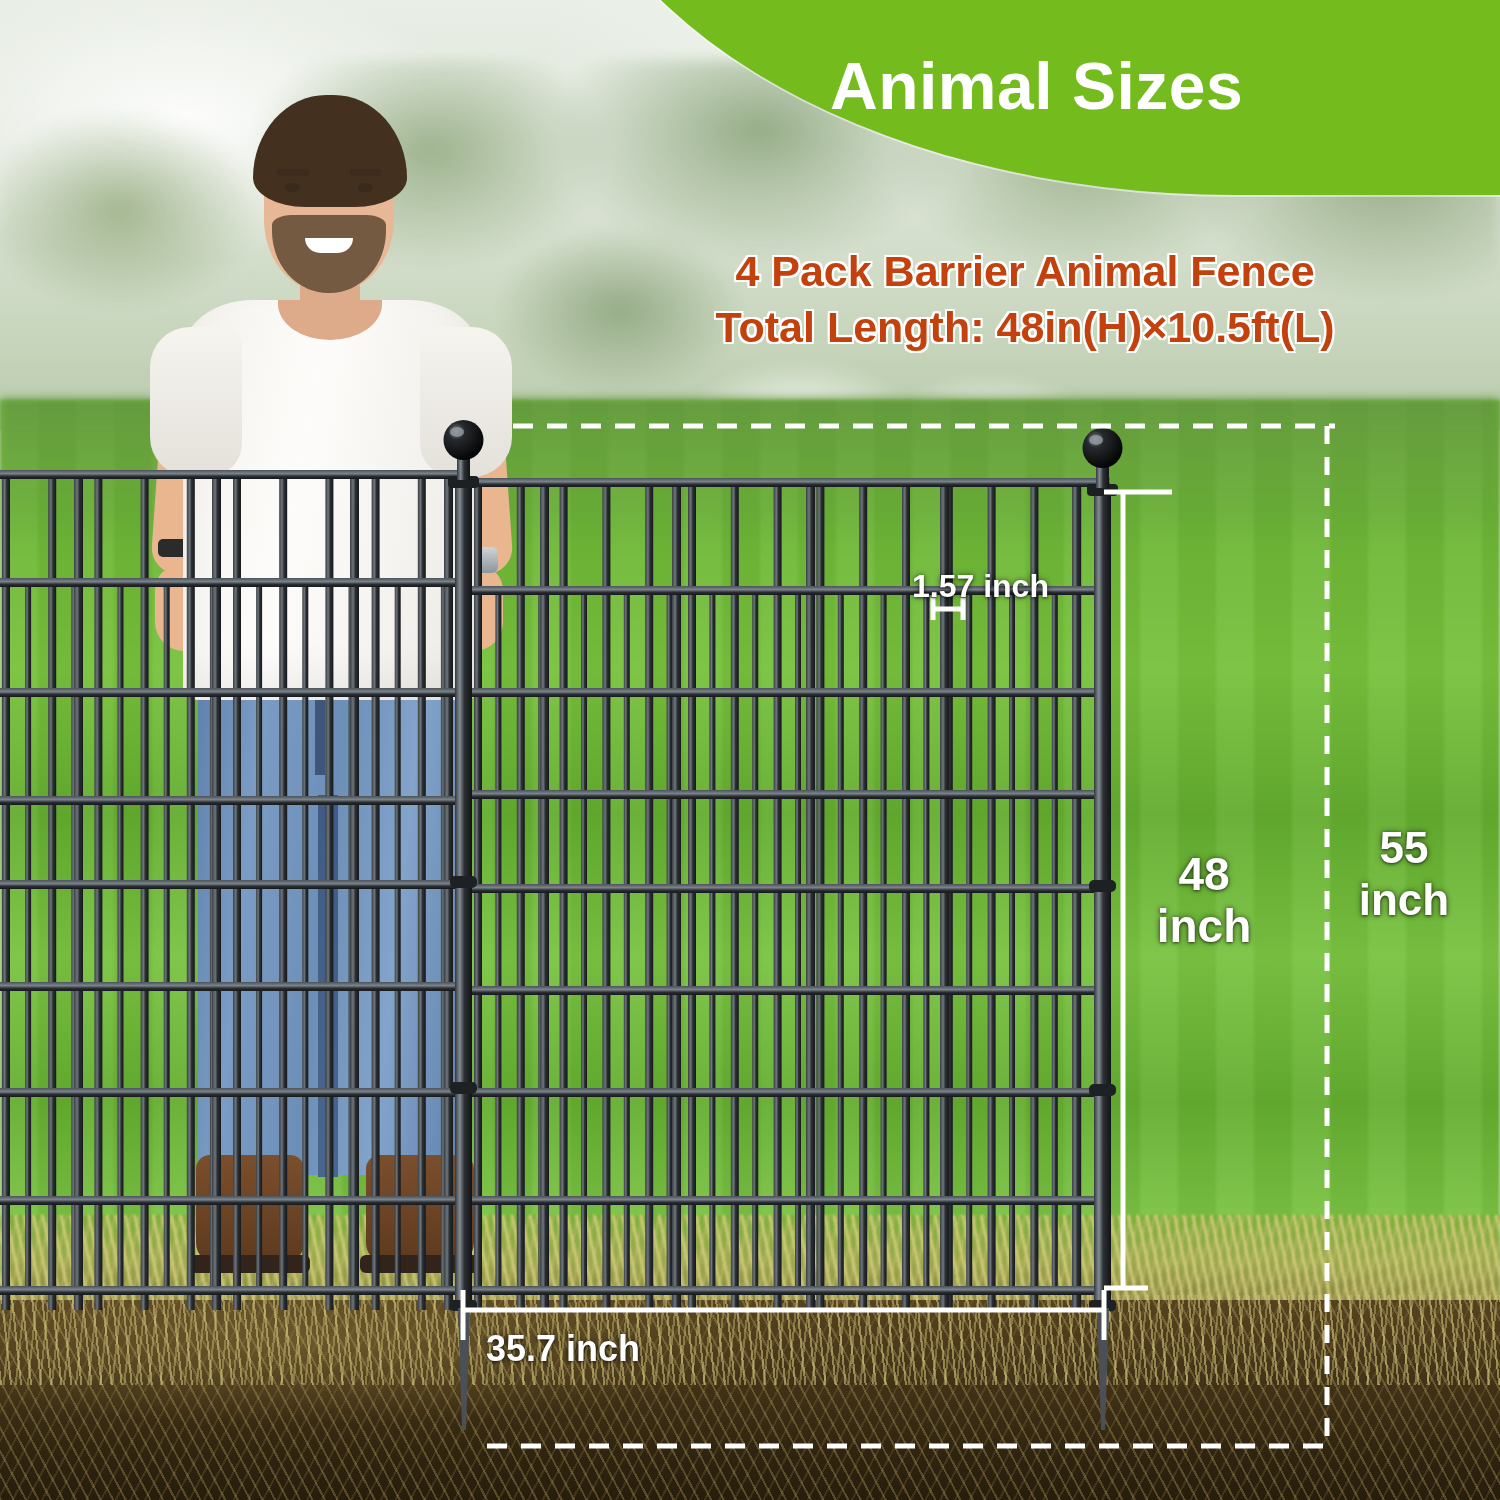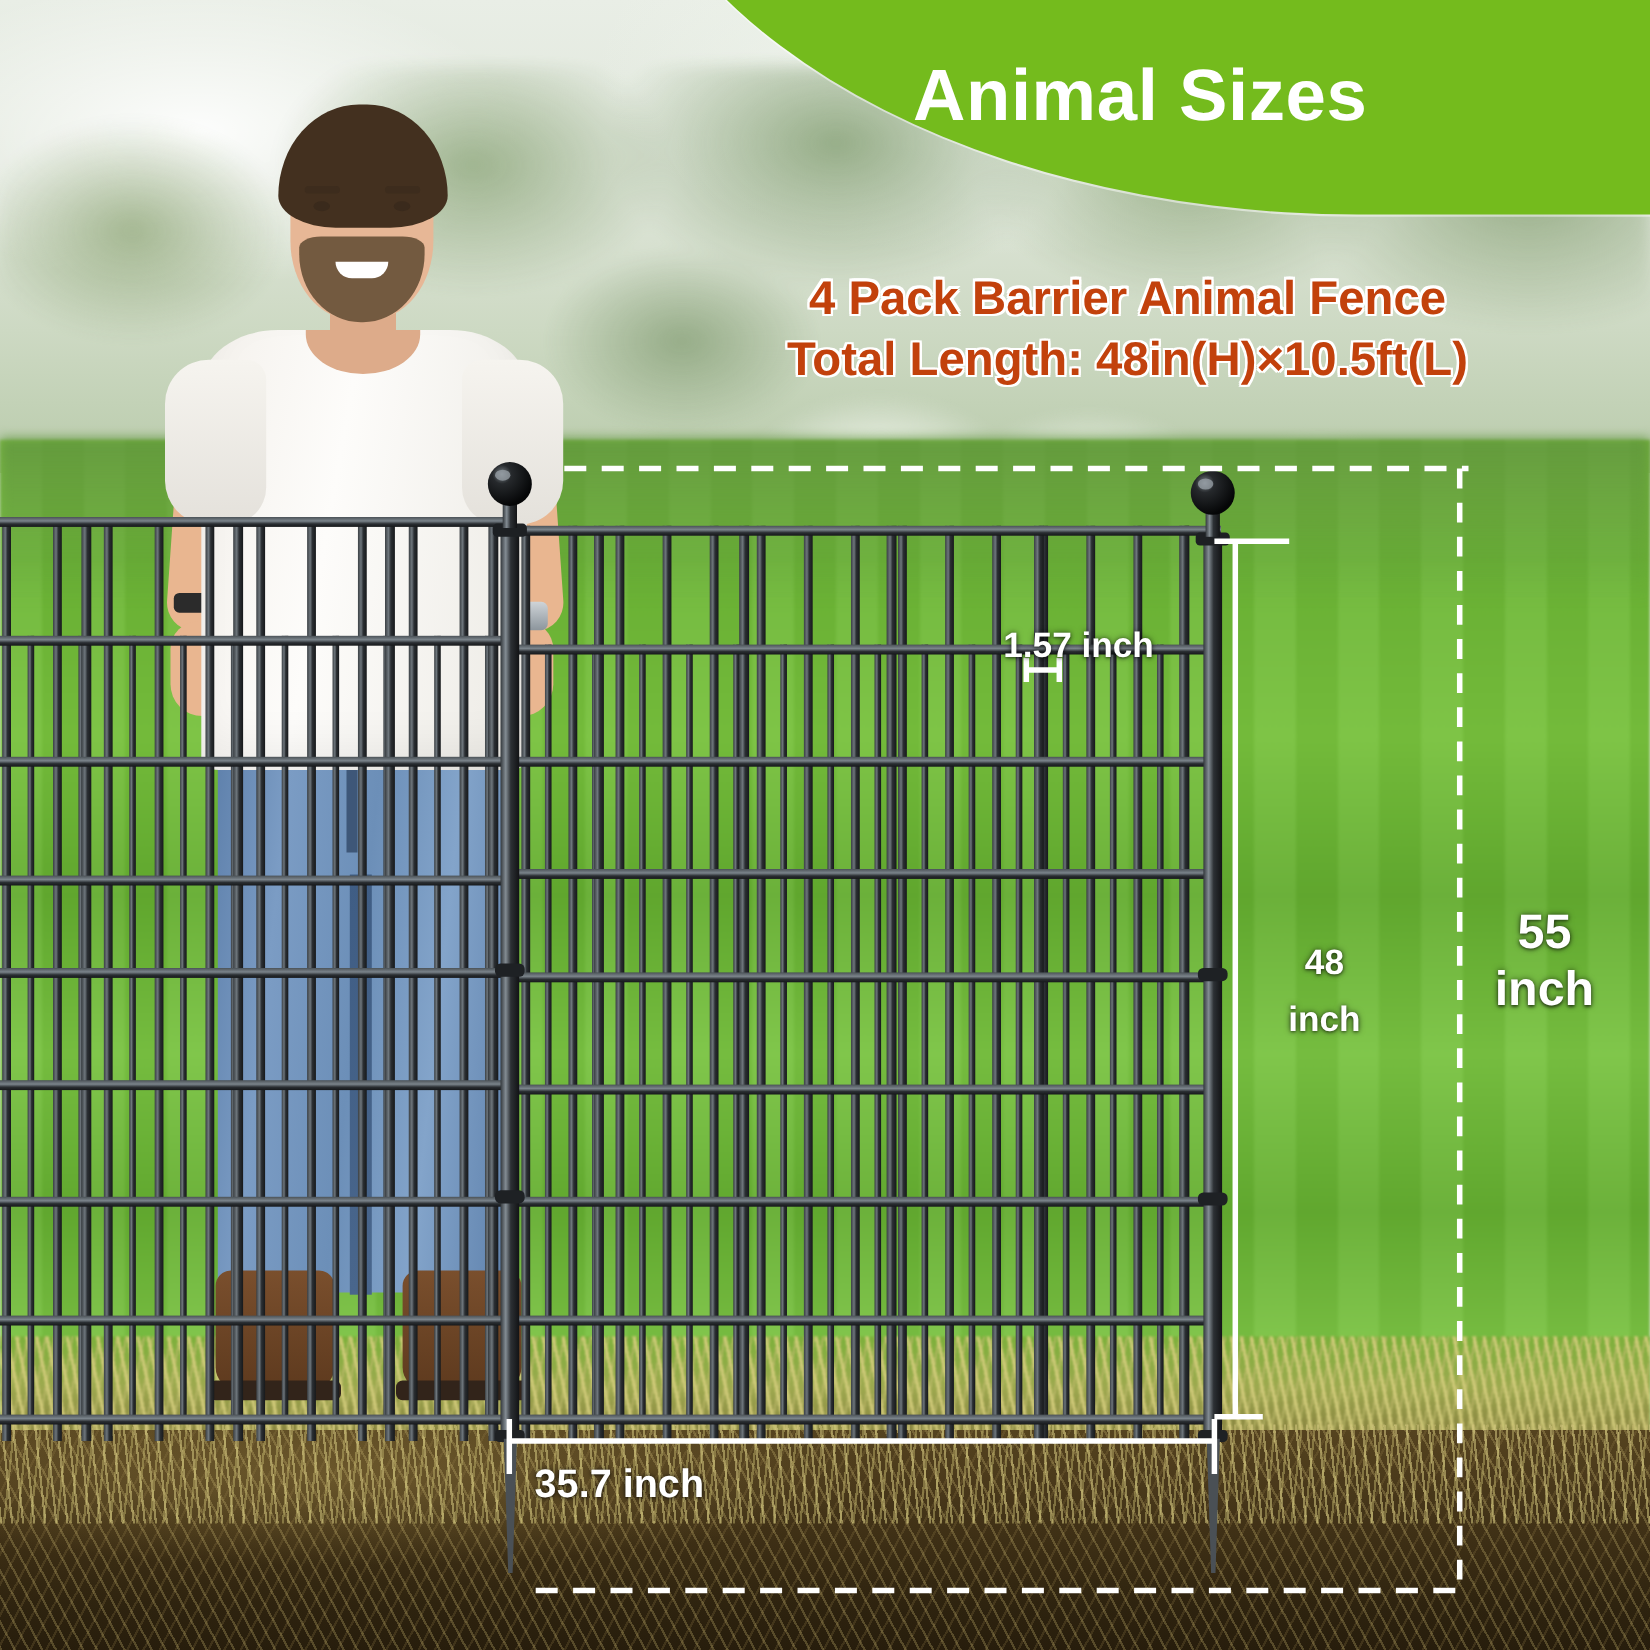--- a/index.html
+++ b/index.html
@@ -155,21 +155,21 @@
   }
   .subtitle .line { display:block; }
 
   
   .dim-label {
     position:absolute; color:#ffffff; font-weight:bold;
     text-shadow: 0 0 6px rgba(0,0,0,.55), 0 1px 3px rgba(0,0,0,.55);
     white-space:nowrap;
   }
   #lbl-157  { left:884px; top:568px;  font-size:32px;margin-left:28px; }
-  #lbl-48   { left:1150px; top:848px; font-size:32px; text-align:center; width:108px; line-height:52px; }
+  #lbl-48   { left:1150px; top:848px; font-size:46px; text-align:center; width:108px; line-height:52px; }
   #lbl-55   { left:1348px; top:822px; font-size:44px; text-align:center; width:112px; line-height:52px; }
   #lbl-315  { left:486px; top:1328px; font-size:36px; }
 </style>
 </head>
 <body>
 
 <div id="stage">
 
   <div class="sky"></div>
   <div class="trees"></div>

